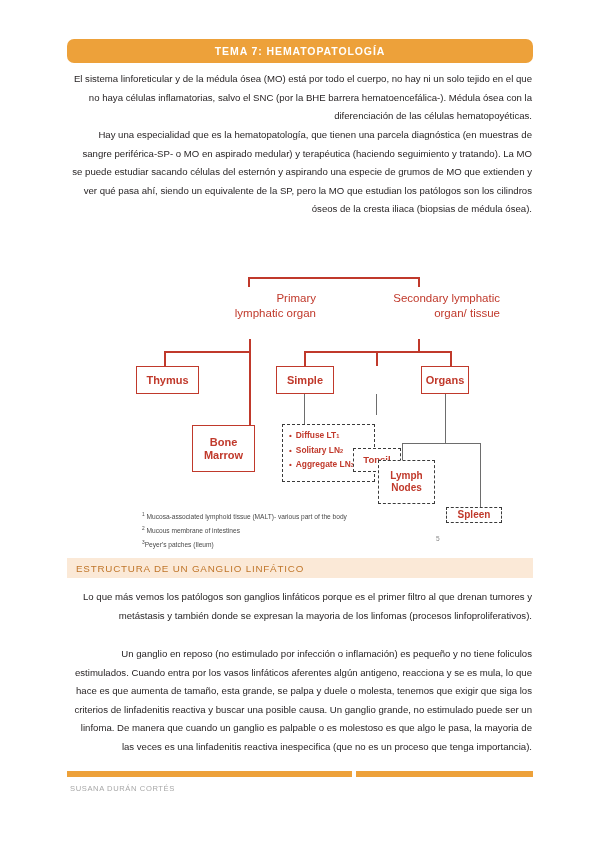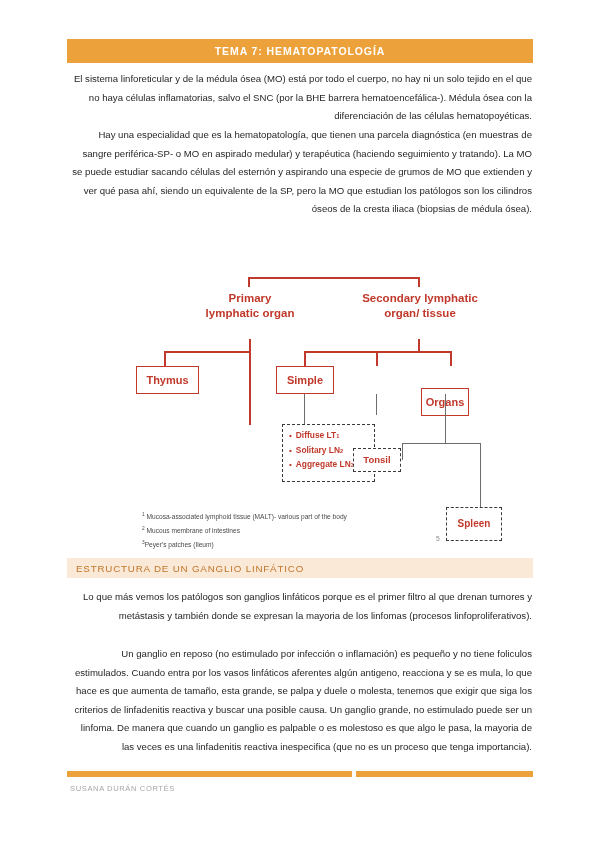--- a/index.html
+++ b/index.html
@@ -27,20 +27,21 @@
   .title-bar {
     position: absolute;
     left: 67px;
     top: 39px;
     width: 466px;
     height: 24px;
     background: #eda13a;
     display: flex;
     align-items: center;
     justify-content: center;
+    border-radius: 7px;
   }
   .title-bar .title-text {
     font-size: 10.5px;
     font-weight: bold;
     letter-spacing: 0.9px;
     color: #ffffff;
     white-space: nowrap;
   }
 
   
@@ -98,22 +99,22 @@
     background: #ffffff;
     box-sizing: border-box;
     line-height: 1.18;
   }
   .dg-box.dashed {
     border: 1.4px dashed #3a3a3a;
   }
   .dg-label {
     position: absolute;
     color: #c0392b;
-    font-weight: bold;
-    text-align: center;
+    font-weight: normal;
+    text-align: right;
     line-height: 1.32;
   }
   .dg-line {
     position: absolute;
     background: #c0392b;
   }
   .dg-line.grey {
     background: #6d6d6d;
   }
 
@@ -233,33 +234,37 @@
 
     <div class="dg-line" style="left:113px; top:62px; width:1.8px; height:12px;"></div>
     <div class="dg-line" style="left:28px; top:74px; width:87px; height:1.8px;"></div>
     <div class="dg-line" style="left:28px; top:74px; width:1.8px; height:15px;"></div>
     <div class="dg-line" style="left:113px; top:74px; width:1.8px; height:74px;"></div>
 
     <div class="dg-box" style="left:0px; top:89px; width:63px; height:28px; font-size:11px;">
       <span>Thymus</span>
     </div>
 
+    <div class="dg-box" style="left:56px; top:148px; width:63px; height:47px; font-size:11px; flex-direction:column;">
+      <span>Bone</span>
+      <span>Marrow</span>
+    </div>
 
     <div class="dg-line" style="left:282px; top:62px; width:1.8px; height:12px;"></div>
     <div class="dg-line" style="left:168px; top:74px; width:148px; height:1.8px;"></div>
     <div class="dg-line" style="left:168px; top:74px; width:1.8px; height:15px;"></div>
     <div class="dg-line" style="left:240px; top:74px; width:1.8px; height:15px;"></div>
     <div class="dg-line" style="left:314px; top:74px; width:1.8px; height:15px;"></div>
 
     <div class="dg-box" style="left:140px; top:89px; width:58px; height:28px; font-size:11px;">
       <span>Simple</span>
     </div>
 
 
-    <div class="dg-box" style="left:285px; top:89px; width:48px; height:28px; font-size:11px;margin-top:22px;">
+    <div class="dg-box" style="left:285px; top:89px; width:48px; height:28px; font-size:11px;">
       <span>Organs</span>
     </div>
 
     <div class="dg-line grey" style="left:168px; top:117px; width:1.4px; height:30px;"></div>
 
     <div class="dg-line grey" style="left:240px; top:117px; width:1.4px; height:21px;"></div>
 
     <div class="dg-line grey" style="left:309px; top:117px; width:1.4px; height:50px;"></div>
     <div class="dg-line grey" style="left:266px; top:166px; width:79px; height:1.4px;"></div>
     <div class="dg-line grey" style="left:266px; top:166px; width:1.4px; height:17px;"></div>
@@ -280,22 +285,26 @@
         <span class="dot">•</span>
         <span>Aggregate LN</span>
           <sup>3</sup>
       </div>
     </div>
 
     <div class="dg-box dashed" style="left:217px; top:138px; width:48px; height:24px; font-size:9.5px;margin-top:33px;">
       <span>Tonsil</span>
     </div>
 
-
-    <div class="dg-box dashed" style="left:310px; top:230px; width:56px; height:34px; font-size:10px;">
+    <div class="dg-box dashed" style="left:242px; top:183px; width:57px; height:44px; font-size:10px; flex-direction:column;">
+      <span>Lymph</span>
+      <span>Nodes</span>
+    </div>
+
+    <div class="dg-box dashed" style="left:310px; top:230px; width:56px; height:16px; font-size:10px;">
       <span>Spleen</span>
     </div>
 
     <div class="dg-notes">
       <div class="fn">
         <sup>1</sup><span> Mucosa-associated lymphoid tissue (MALT)- various part of the body</span>
       </div>
       <div class="fn">
         <sup>2</sup><span> Mucous membrane of intestines</span>
       </div>

